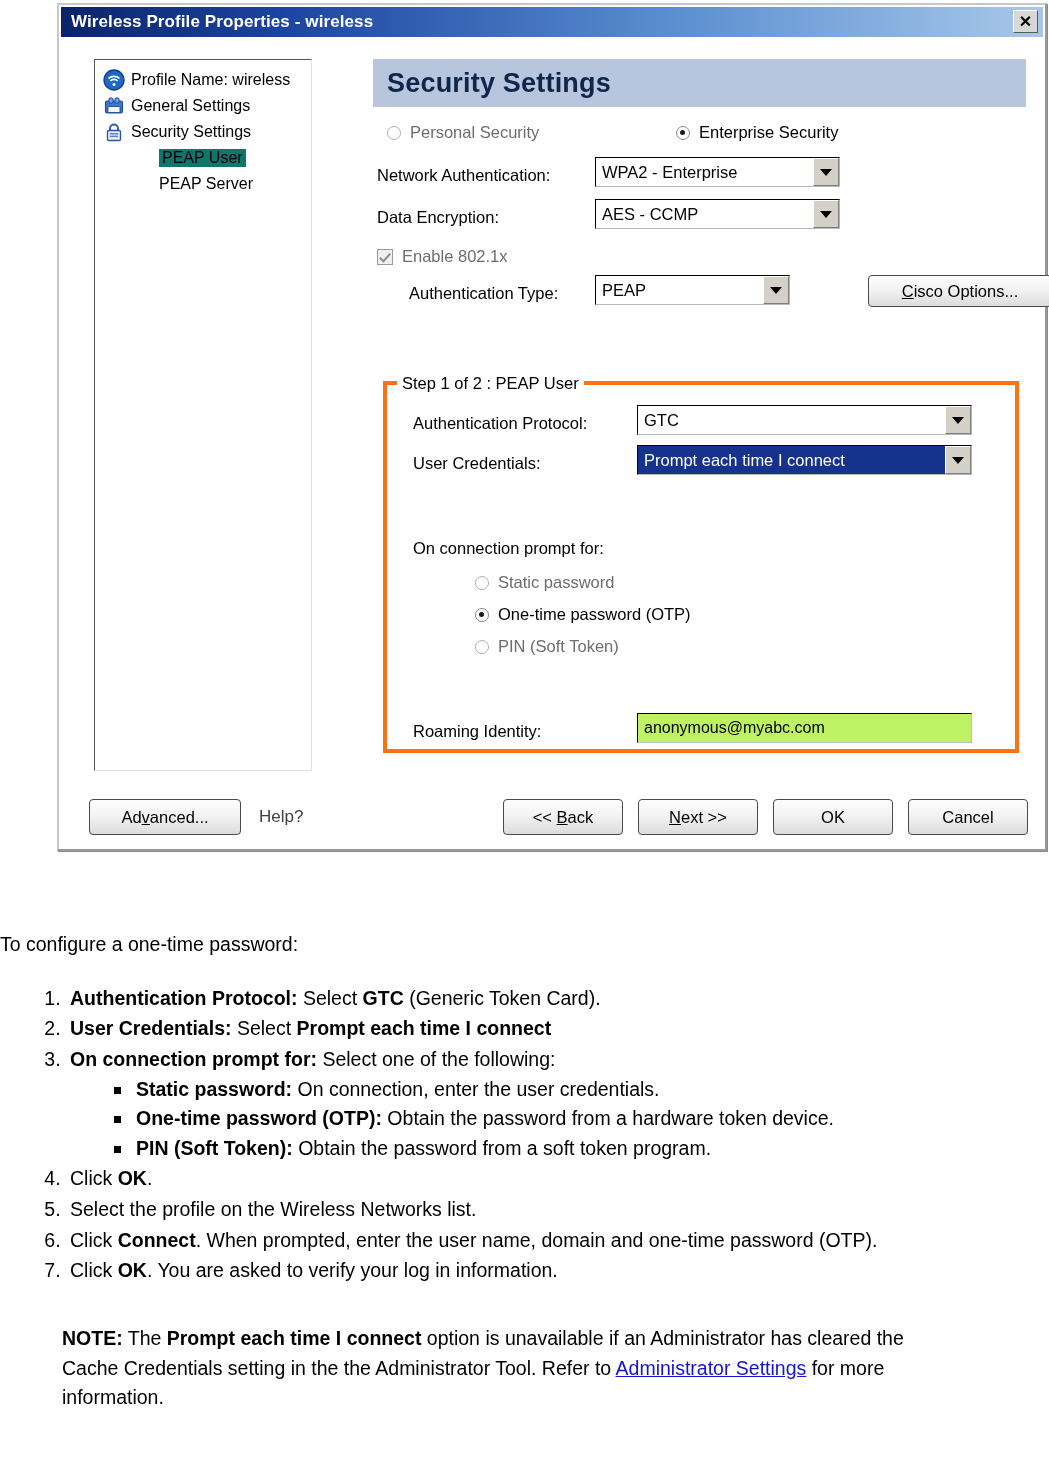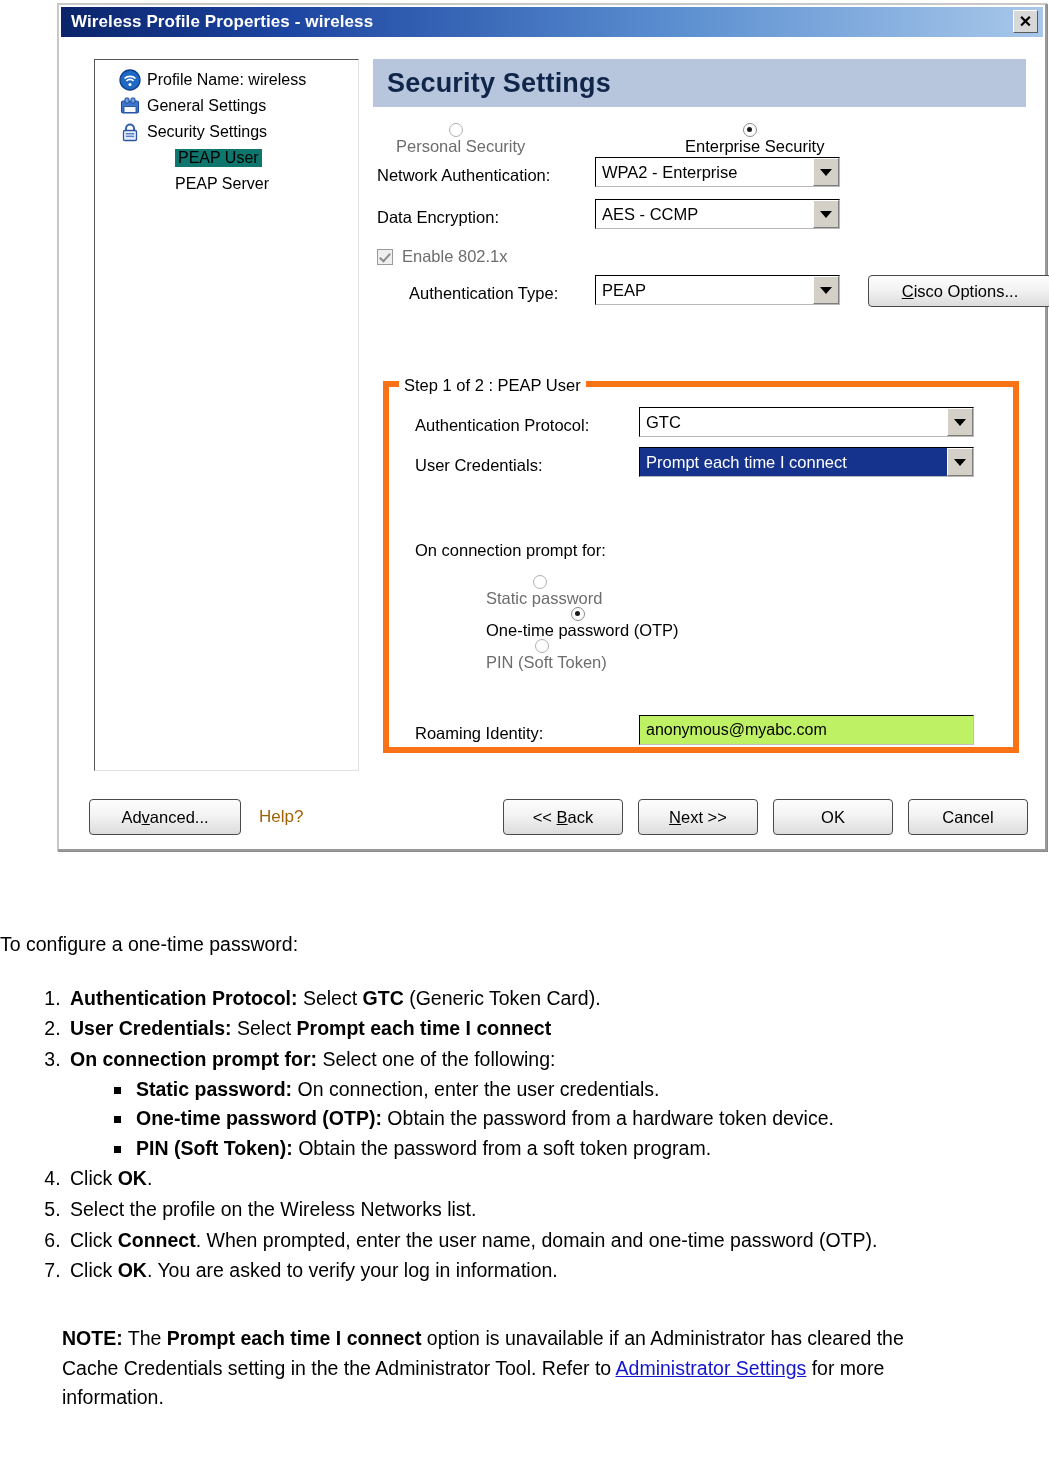--- a/index.html
+++ b/index.html
@@ -76,28 +76,28 @@
     right: 2px;
     bottom: 2px;
     background: #ffffff;
   }
 
   
   .tree-panel {
     position: absolute;
     left: 33px;
     top: 22px;
-    width: 265px;
+    width: 218px;
     height: 712px;
     background: #ffffff;
     border: 1px solid #555555;
     border-right-color: #e2e2e2;
     border-bottom-color: #e2e2e2;
     box-sizing: border-box;
-    padding: 7px 0 0 16px;
+    padding: 7px 0 0 0;
     overflow: hidden;
     text-align: right;
   }
   .tree-row {
     display: flex;
     align-items: center;
     height: 26px;
     padding-left: 8px;
     font-size: 16px;
     white-space: nowrap;
@@ -148,21 +148,20 @@
     left: 12px;
     top: 62px;
     width: 640px;
     height: 26px;
   }
   .radio-item {
     display: inline-flex;
     align-items: center;
     font-size: 16.5px;
     white-space: nowrap;
-    flex-direction: column;
   }
   .radio-item .lbl { margin-left: 9px; }
   .radio {
     width: 14px;
     height: 14px;
     border-radius: 50%;
     border: 1.6px solid #8a8a8a;
     background: #ffffff;
     box-sizing: border-box;
     position: relative;
@@ -278,21 +277,21 @@
   }
   .btn .u { text-decoration: underline; }
 
   
   .groupbox {
     position: absolute;
     left: 10px;
     top: 322px;
     width: 636px;
     height: 372px;
-    border: 6px solid #f97316;
+    border: 4px solid #f97316;
     box-sizing: border-box;
   }
   .groupbox-title {
     position: absolute;
     left: 10px;
     top: -11px;
     background: #ffffff;
     padding: 0 5px;
     font-size: 16.5px;
     white-space: nowrap;
@@ -313,21 +312,21 @@
     padding-left: 6px;
     cursor: text;
     white-space: nowrap;
   }
 
   
   .footer { position: absolute; left: 0; top: 0; width: 100%; height: 100%; }
   .helplink {
     position: absolute;
     font-size: 17px;
-    color: #a16207;
+    color: #404040;
     white-space: nowrap;
     cursor: pointer;
   }
 
   
   .doc {
     position: absolute;
     left: 0;
     top: 930px;
     width: 1049px;
@@ -461,21 +460,21 @@
         <span class="val">AES - CCMP</span>
         <span class="combo-arrow"></span>
       </div>
 
       <div class="chk-row" style="left:4px; top:188px;">
         <span class="checkbox checked"></span>
         <span class="lbl">Enable 802.1x</span>
       </div>
 
       <span class="field-label pos" style="left:36px; top:226px;">Authentication Type:</span>
-      <div class="combo" style="left:222px; top:216px; width:245px;">
+      <div class="combo" style="left:222px; top:216px; width:195px;">
         <span class="val">PEAP</span>
         <span class="combo-arrow"></span>
       </div>
       <div class="btn" style="left:495px; top:216px; width:184px; height:32px;">
         <span><span class="u">C</span><span>isco Options...</span></span>
       </div>
 
       <div class="groupbox">
         <span class="groupbox-title">Step 1 of 2 : PEAP User</span>
 

